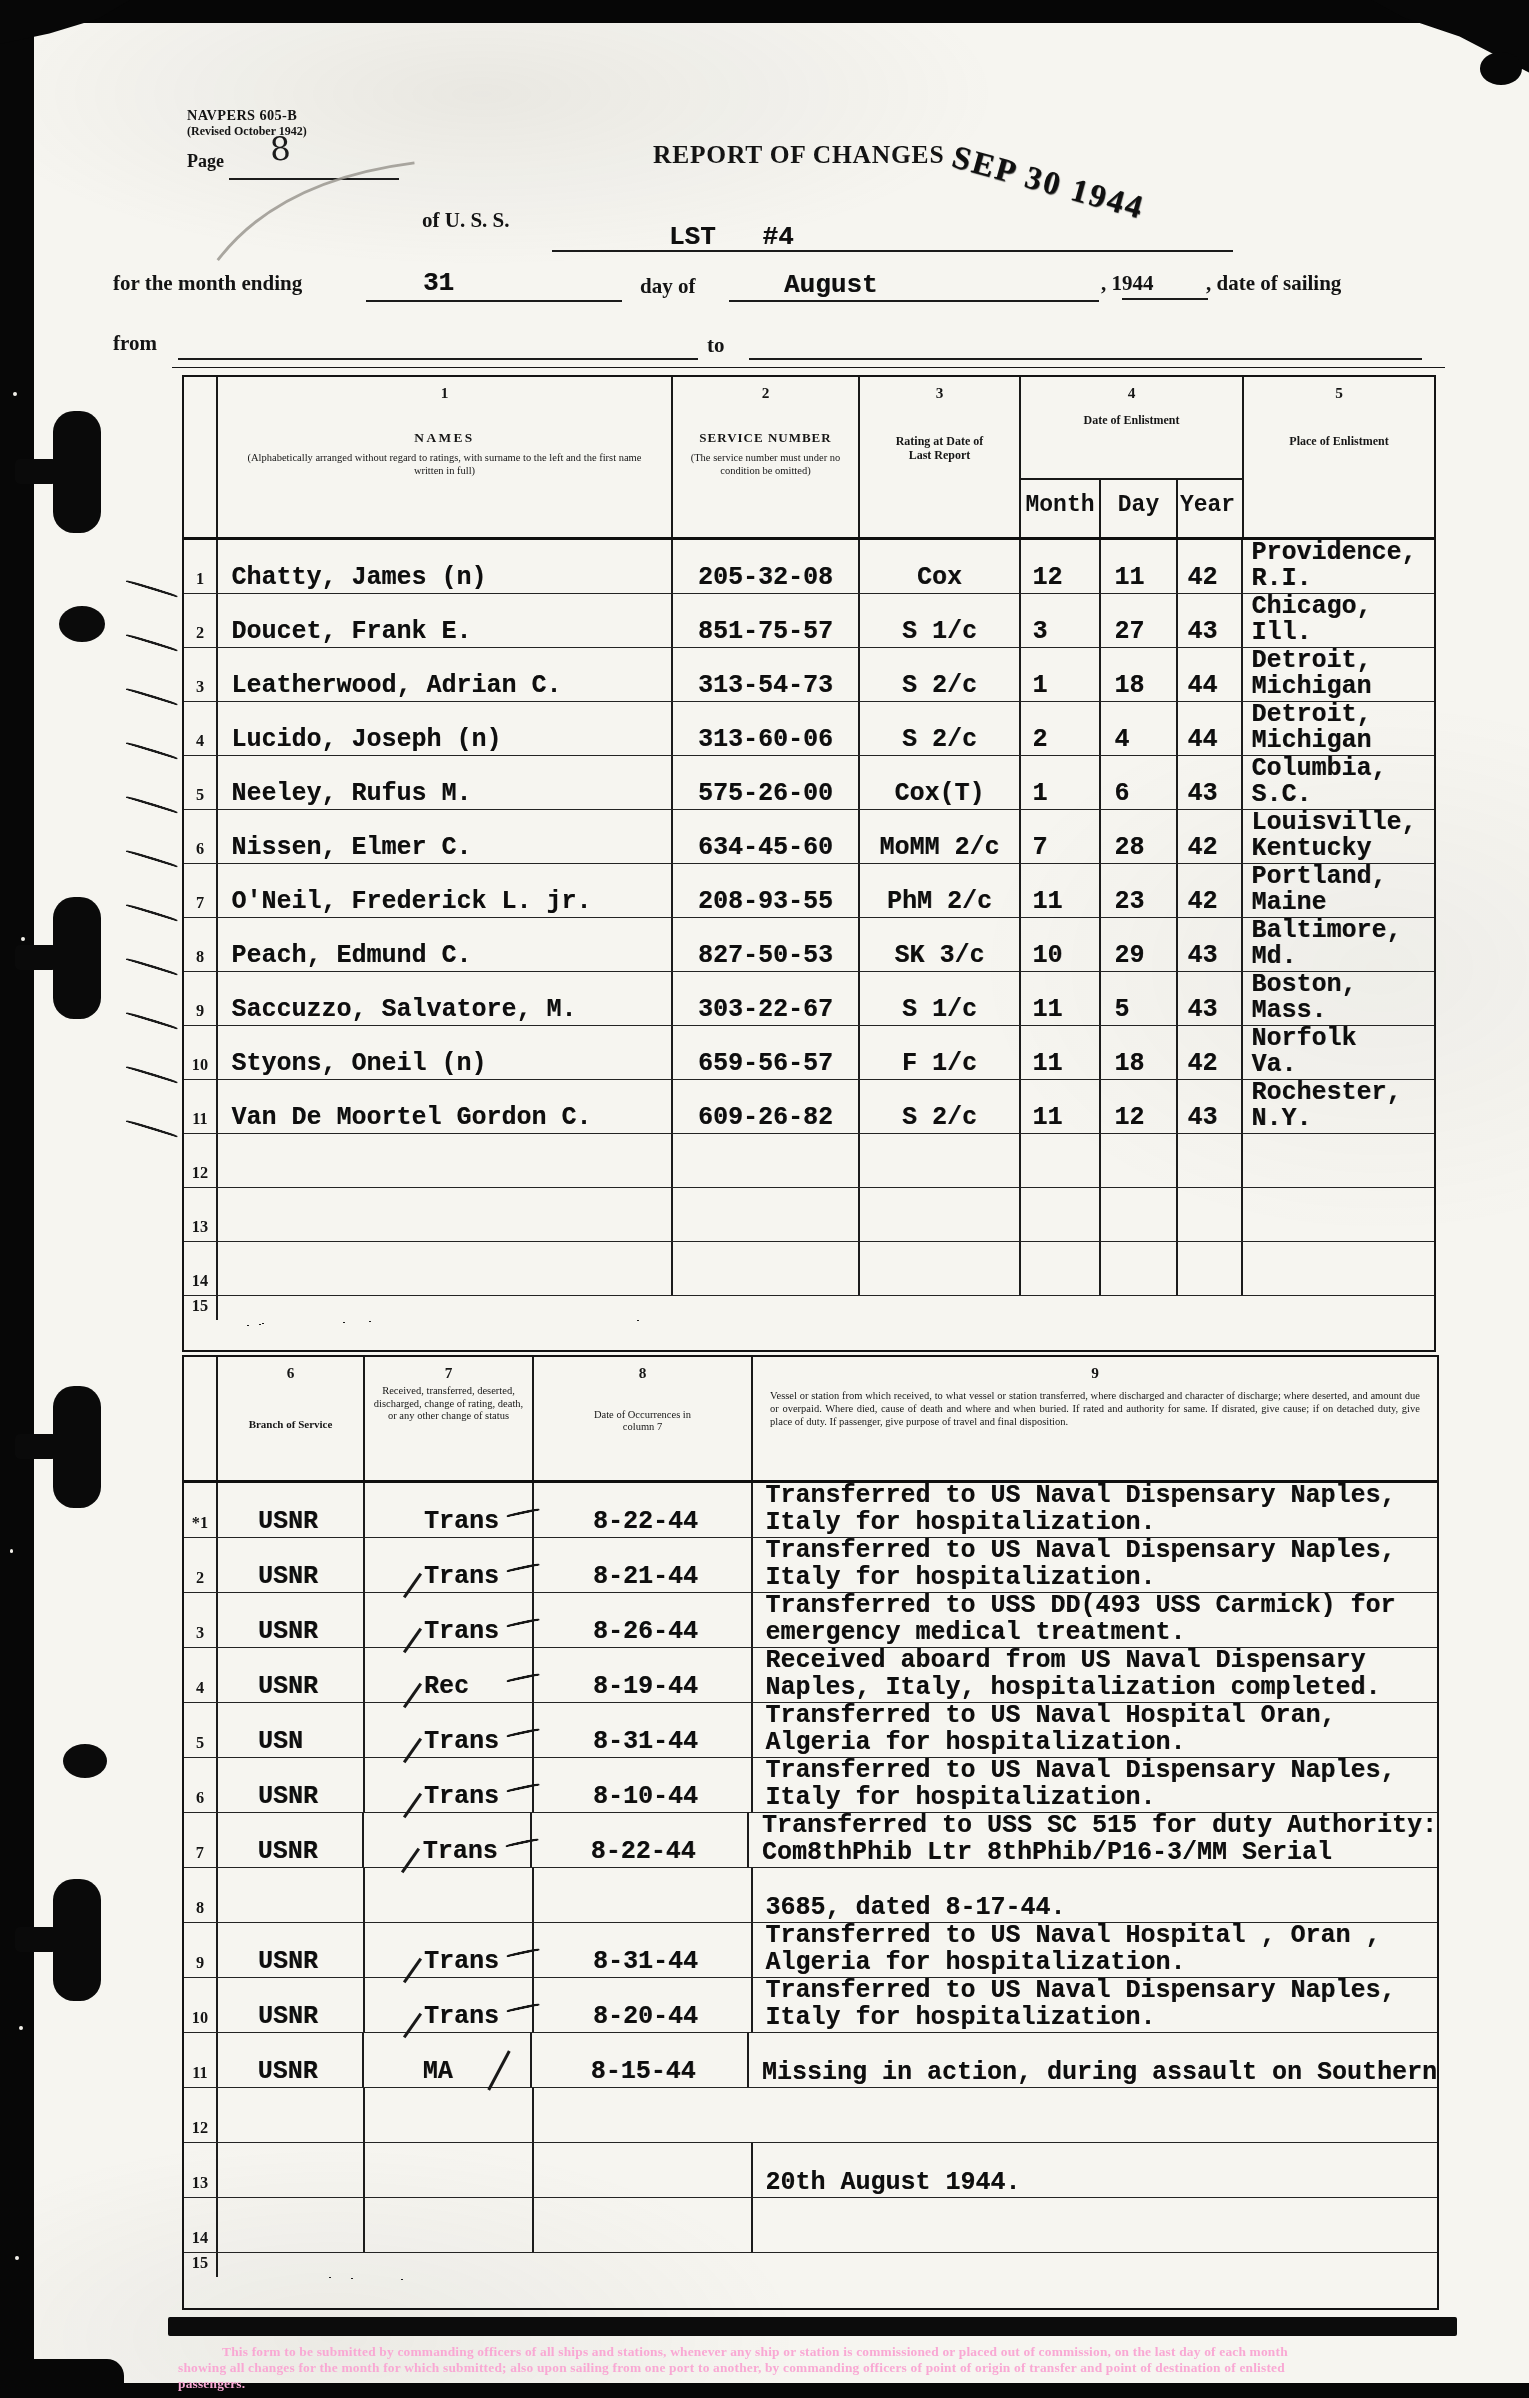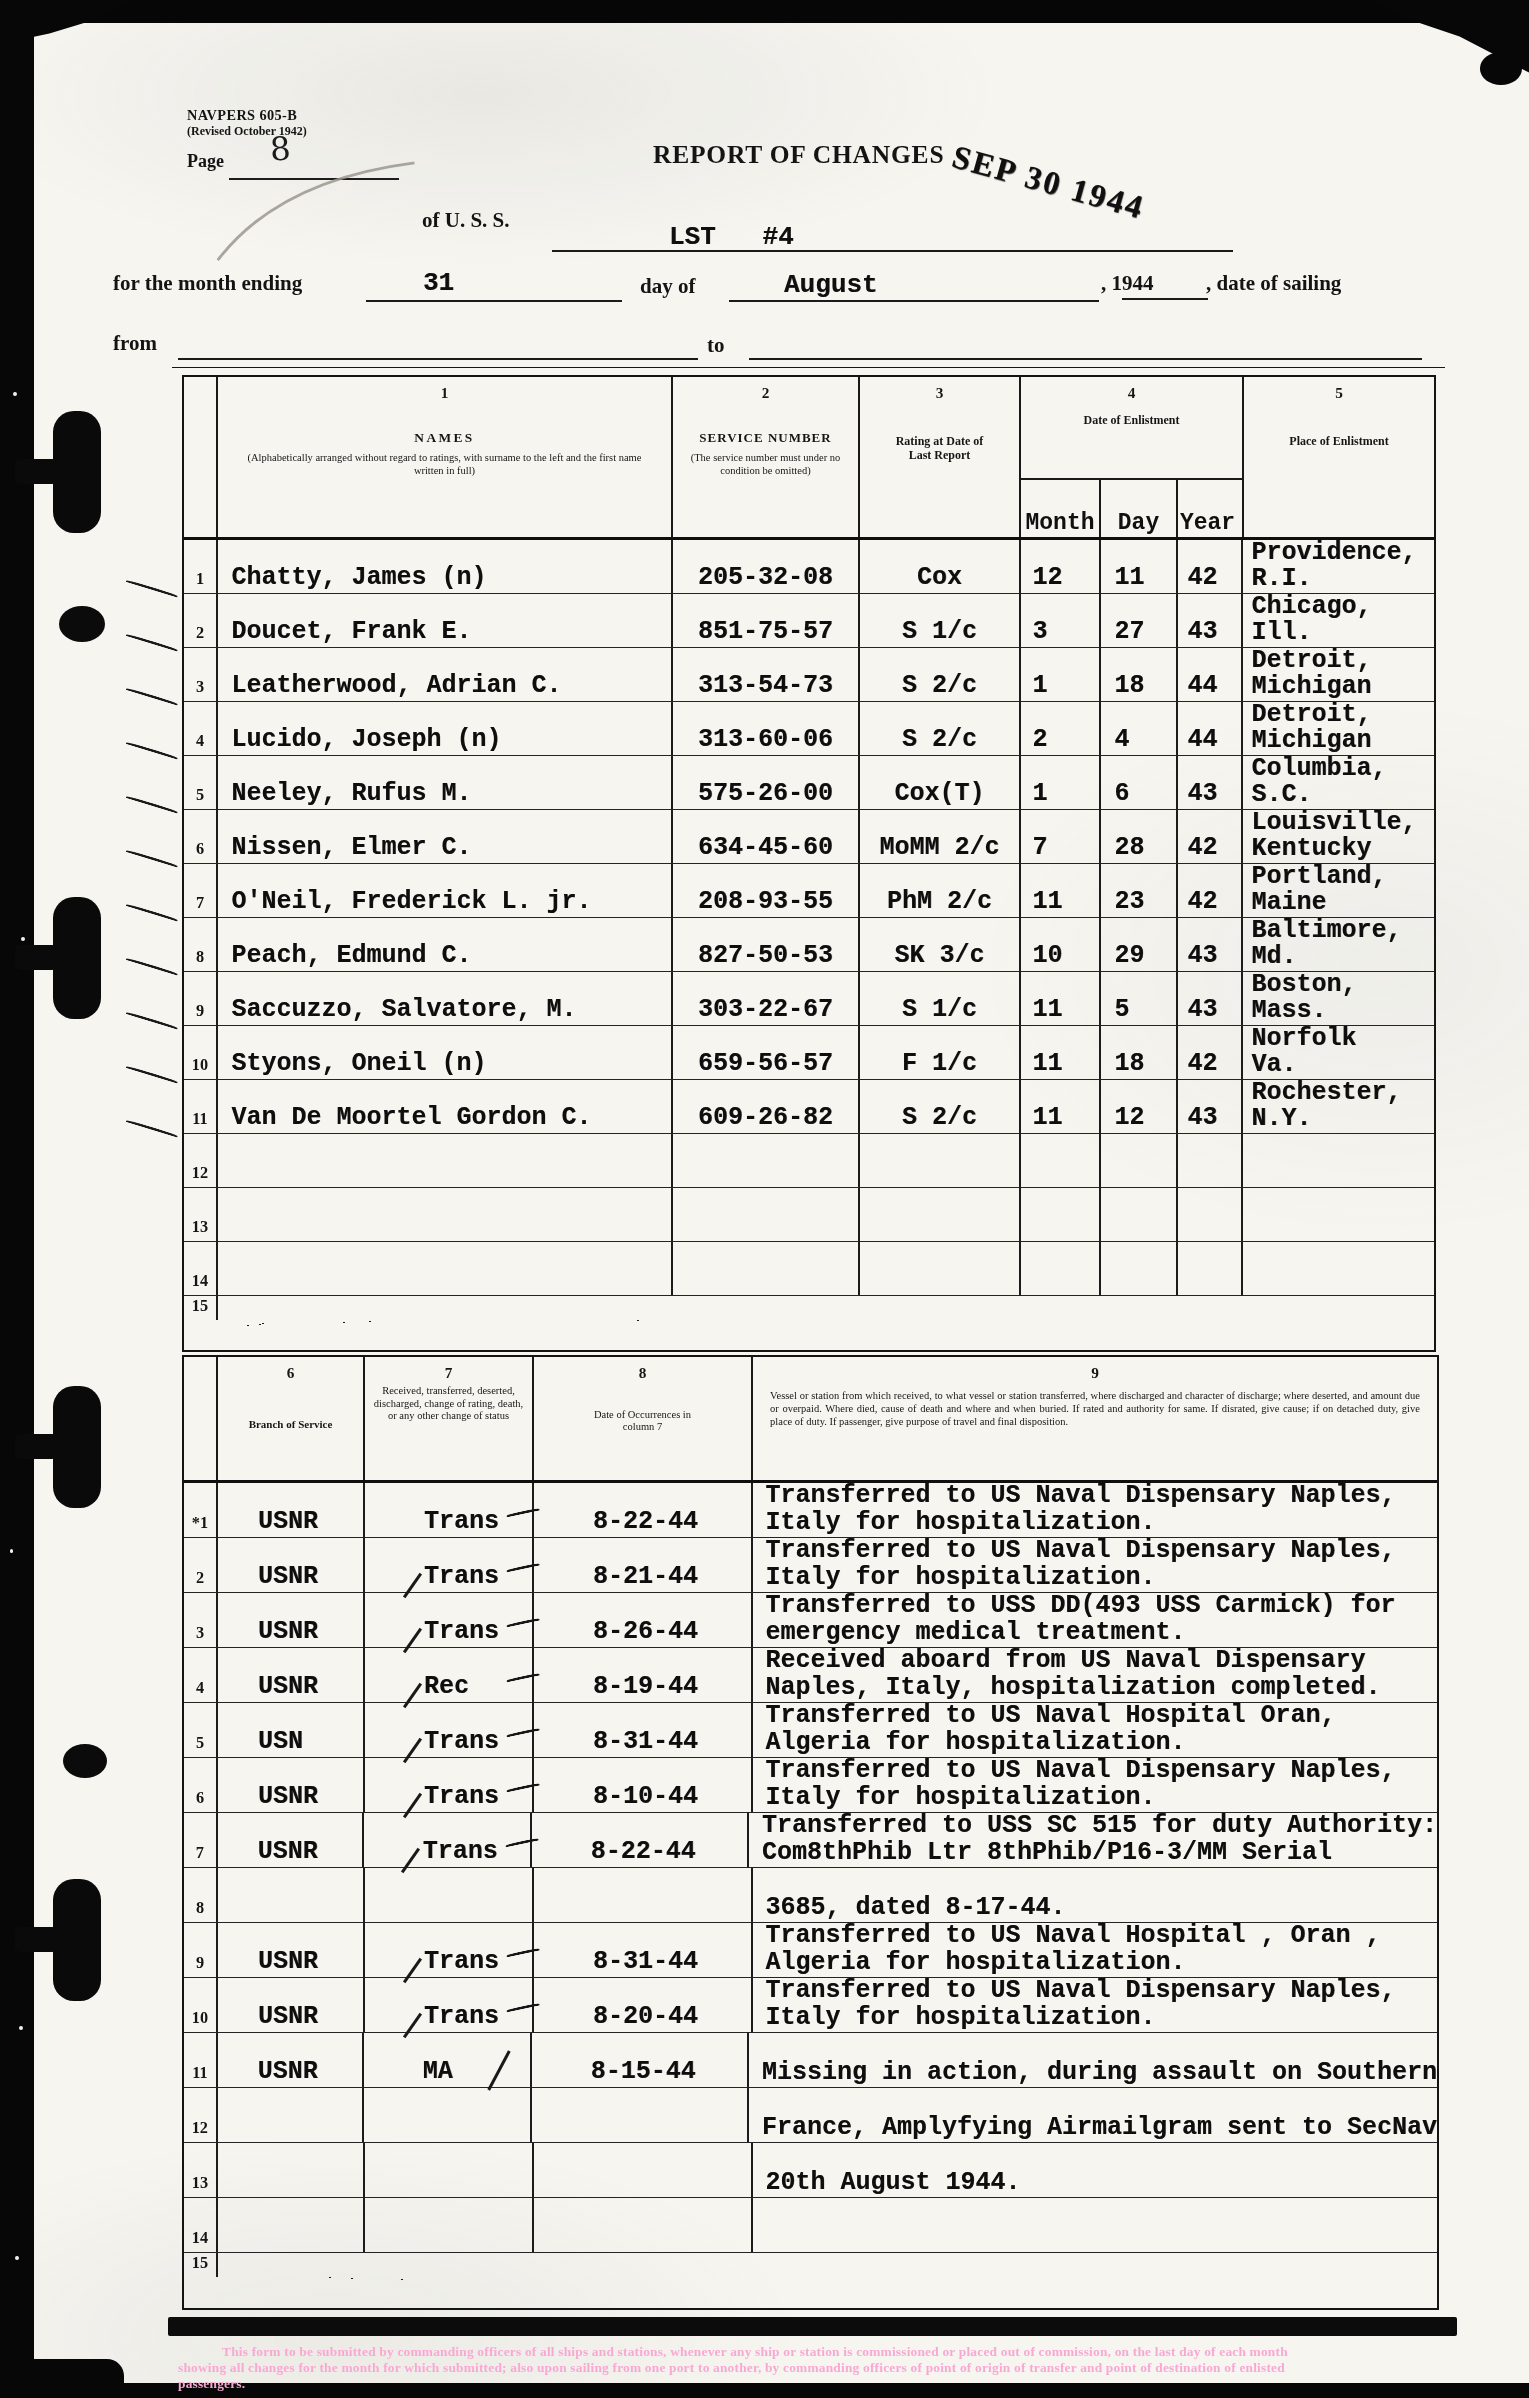--- a/index.html
+++ b/index.html
@@ -76,21 +76,21 @@
   .htitle{font-weight:bold;font-size:13.4px;letter-spacing:2.4px;margin-top:28px;}
   .hsub{font-weight:normal;font-size:10.5px;line-height:12.4px;margin:6.7px auto 0;width:92%;}
   .hmid{font-weight:bold;font-size:12px;line-height:14.3px;margin-top:32.5px;}
   
   .w-num{width:34px;}.w-name{width:455px;}.w-svc{width:187px;}.w-rate{width:161px;}
   .w-date{width:223px;display:flex;flex-direction:column;}
   .w-place{flex:1;}
   .dg-top{flex:1;border-bottom:2.1px solid #191919;box-sizing:border-box;}
   .dg-bot{height:57px;display:flex;}
   .dgc{box-sizing:border-box;border-right:2.1px solid #191919;display:flex;align-items:flex-end;justify-content:center;
-       font-family:"Liberation Mono","DejaVu Sans Mono",monospace;font-weight:bold;font-size:23px;color:#101010;padding-bottom:1px;}
+       font-family:"Liberation Mono","DejaVu Sans Mono",monospace;font-weight:bold;font-size:23px;color:#101010;padding-bottom:19px;}
   .dgc:last-child{border-right:none;}
   .dg-m{width:80px;}.dg-d{width:77px;}.dg-y{width:59px;}
   
   .row{display:flex;box-sizing:border-box;border-bottom:1.9px solid #242424;}
   #t1 .row{height:54px;}
   #t2 .row{height:55px;}
   .tbody > .row:last-child{border-bottom:none;flex-direction:column;}
   .bc{box-sizing:border-box;border-right:2.1px solid #1c1c1c;display:flex;align-items:flex-end;
       font-family:"Liberation Mono","DejaVu Sans Mono",monospace;font-weight:bold;font-size:25px;color:#0e0e0e;
       white-space:pre;padding-bottom:1px;overflow:visible;
@@ -711,24 +711,20 @@
           <span>12</span>
         </div>
         <div class="bc u-br c-br"></div>
         <div class="bc u-chg c-chg">
           
           <span></span>
           
           
         </div>
         <div class="bc u-date c-date"></div>
-        <div class="bc u-ves colstack c-ves">
-          
-          <div>France, Amplyfying Airmailgram sent to SecNav</div>
-        </div>
       </div>
 
       <div class="row">
         <div class="bc u-num numc">
           <span>13</span>
         </div>
         <div class="bc u-br c-br"></div>
         <div class="bc u-chg c-chg">
           
           <span></span>

